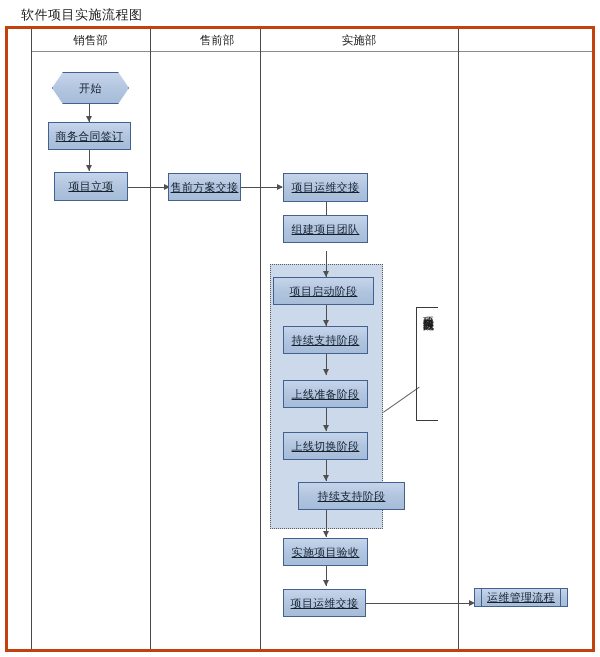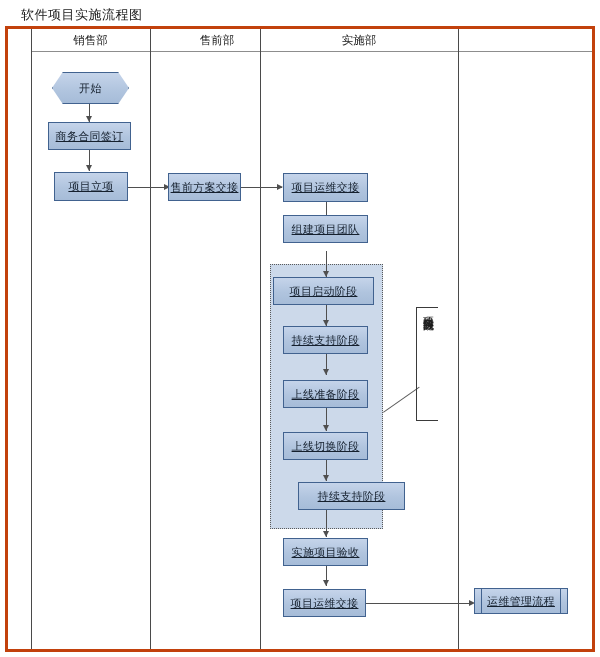--- a/index.html
+++ b/index.html
@@ -261,21 +261,21 @@
   <div class="node" style="left:283px; top:432px; width:85px; height:28px;">上线切换阶段</div>
 
   <div class="node" style="left:283px; top:380px; width:85px; height:28px;">上线准备阶段</div>
 
   <div class="node" style="left:298px; top:482px; width:107px; height:28px;">持续支持阶段</div>
 
   <div class="node" style="left:283px; top:538px; width:85px; height:28px;">实施项目验收</div>
 
   <div class="node" style="left:283px; top:589px; width:83px; height:28px;">项目运维交接</div>
 
-  <div class="node predef" style="left:474px; top:588px; width:94px; height:26px;text-align:right;">运维管理流程</div>
+  <div class="node predef" style="left:474px; top:588px; width:94px; height:19px;text-align:right;">运维管理流程</div>
 
   <div class="leader" style="left:383px; top:412px; width:44px; transform: rotate(-35deg);"></div>
 
   <div class="annot" style="left:416px; top:307px; width:22px; height:114px;">
     <span class="annot-text">项目实施各阶段</span>
   </div>
 
 </div>
 
 </body></html>

